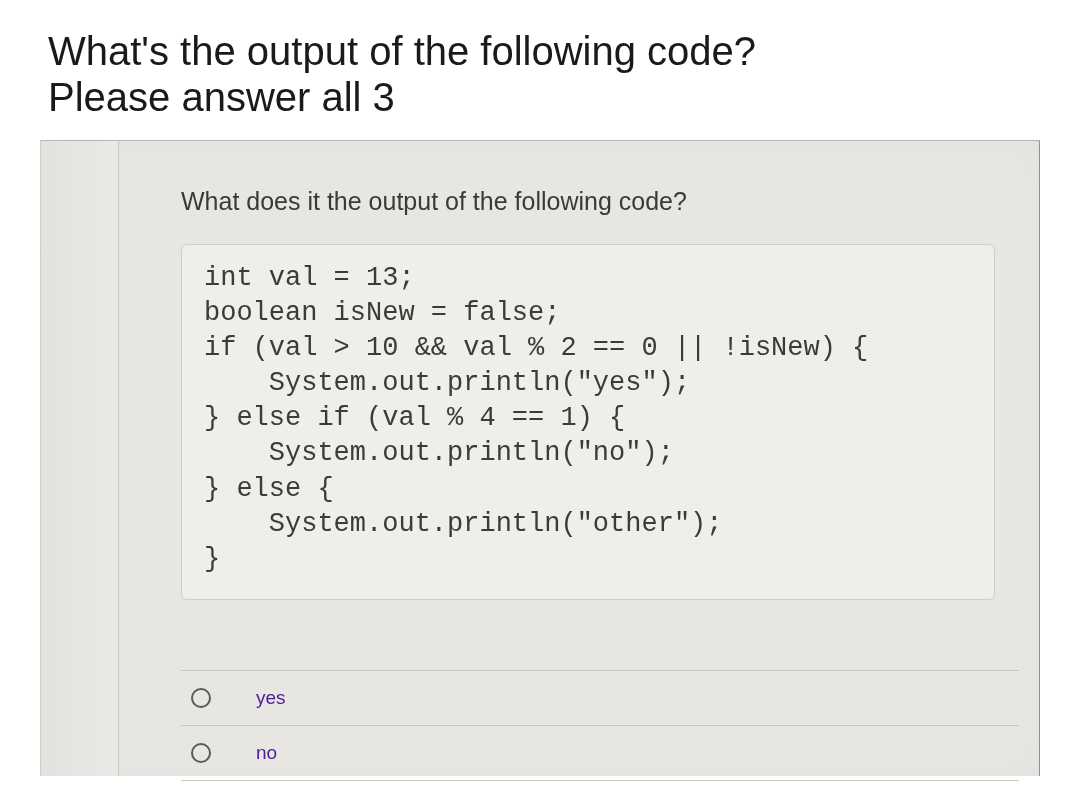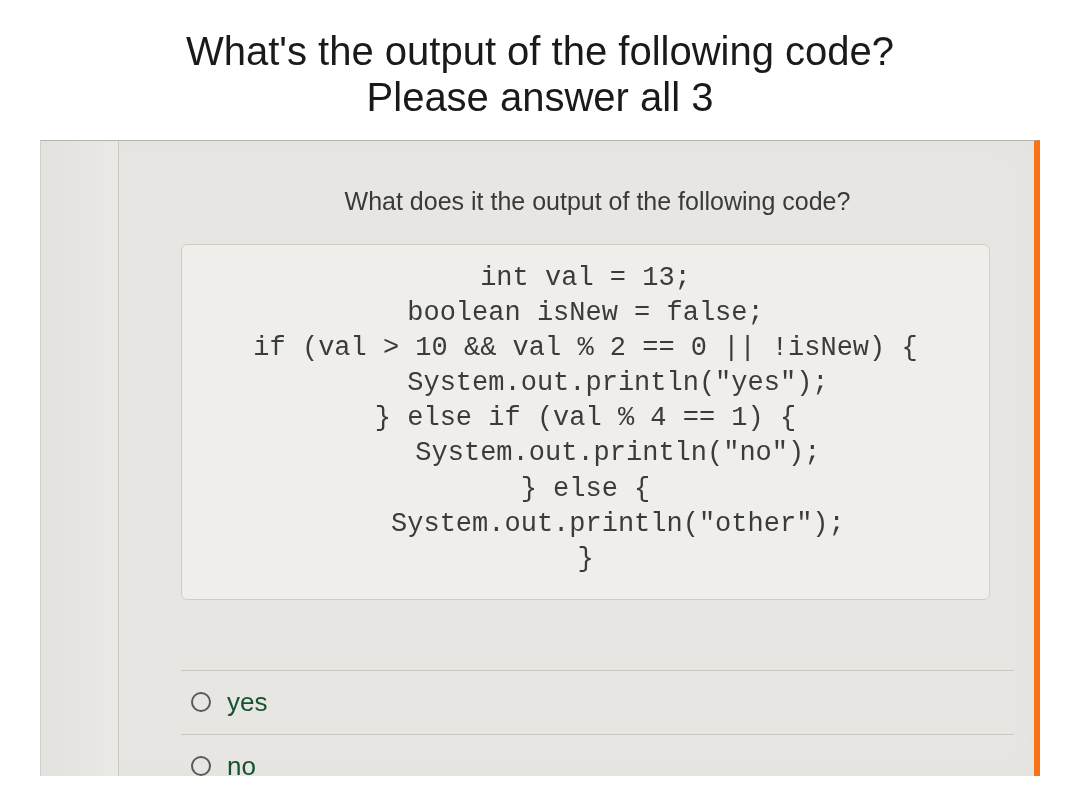--- a/index.html
+++ b/index.html
@@ -1,19 +1,18 @@
 <!DOCTYPE html>
 <html><head>
   <meta charset="utf-8">
   <style>
     * {
       margin: 0;
       padding: 0;
       box-sizing: border-box;
-      text-align: center;
     }
     body {
       font-family: Arial, Helvetica, sans-serif;
       background: #ffffff;
       width: 1080px;
       height: 791px;
       overflow: hidden;
     }
     .title-area {
       padding: 28px 48px 20px 48px;
@@ -22,21 +21,21 @@
       font-size: 40px;
       font-weight: 400;
       color: #1a1a1a;
       line-height: 1.15;
     }
     .worksheet {
       margin: 0 40px 0 40px;
       background: #e7e6e2;
       border-top: 1px solid #b5b5b0;
       border-left: 1px solid #cfcfca;
-      border-right: 6px solid #f97316;
+      border-right: 1px solid #f97316;
       position: relative;
       height: 636px;
       box-shadow: inset 0 0 40px rgba(0,0,0,0.02);
     }
     .binding-strip {
       position: absolute;
       left: 0;
       top: 0;
       bottom: 0;
       width: 78px;
@@ -87,22 +86,23 @@
     }
     .radio {
       width: 20px;
       height: 20px;
       border: 2px solid #5a5a5a;
       border-radius: 50%;
       flex-shrink: 0;
       background: transparent;
     }
     .option-label {
-      font-size: 26px;
-      color: #14532d;
+      font-size: 19px;
+      color: #4c1d95;
+      margin-left: 29px;
     }
   </style>
 </head>
 <body>
 
 <div class="title-area">
   <div class="title-line">What's the output of the following code?</div>
   <div class="title-line">Please answer all 3</div>
 </div>
 

